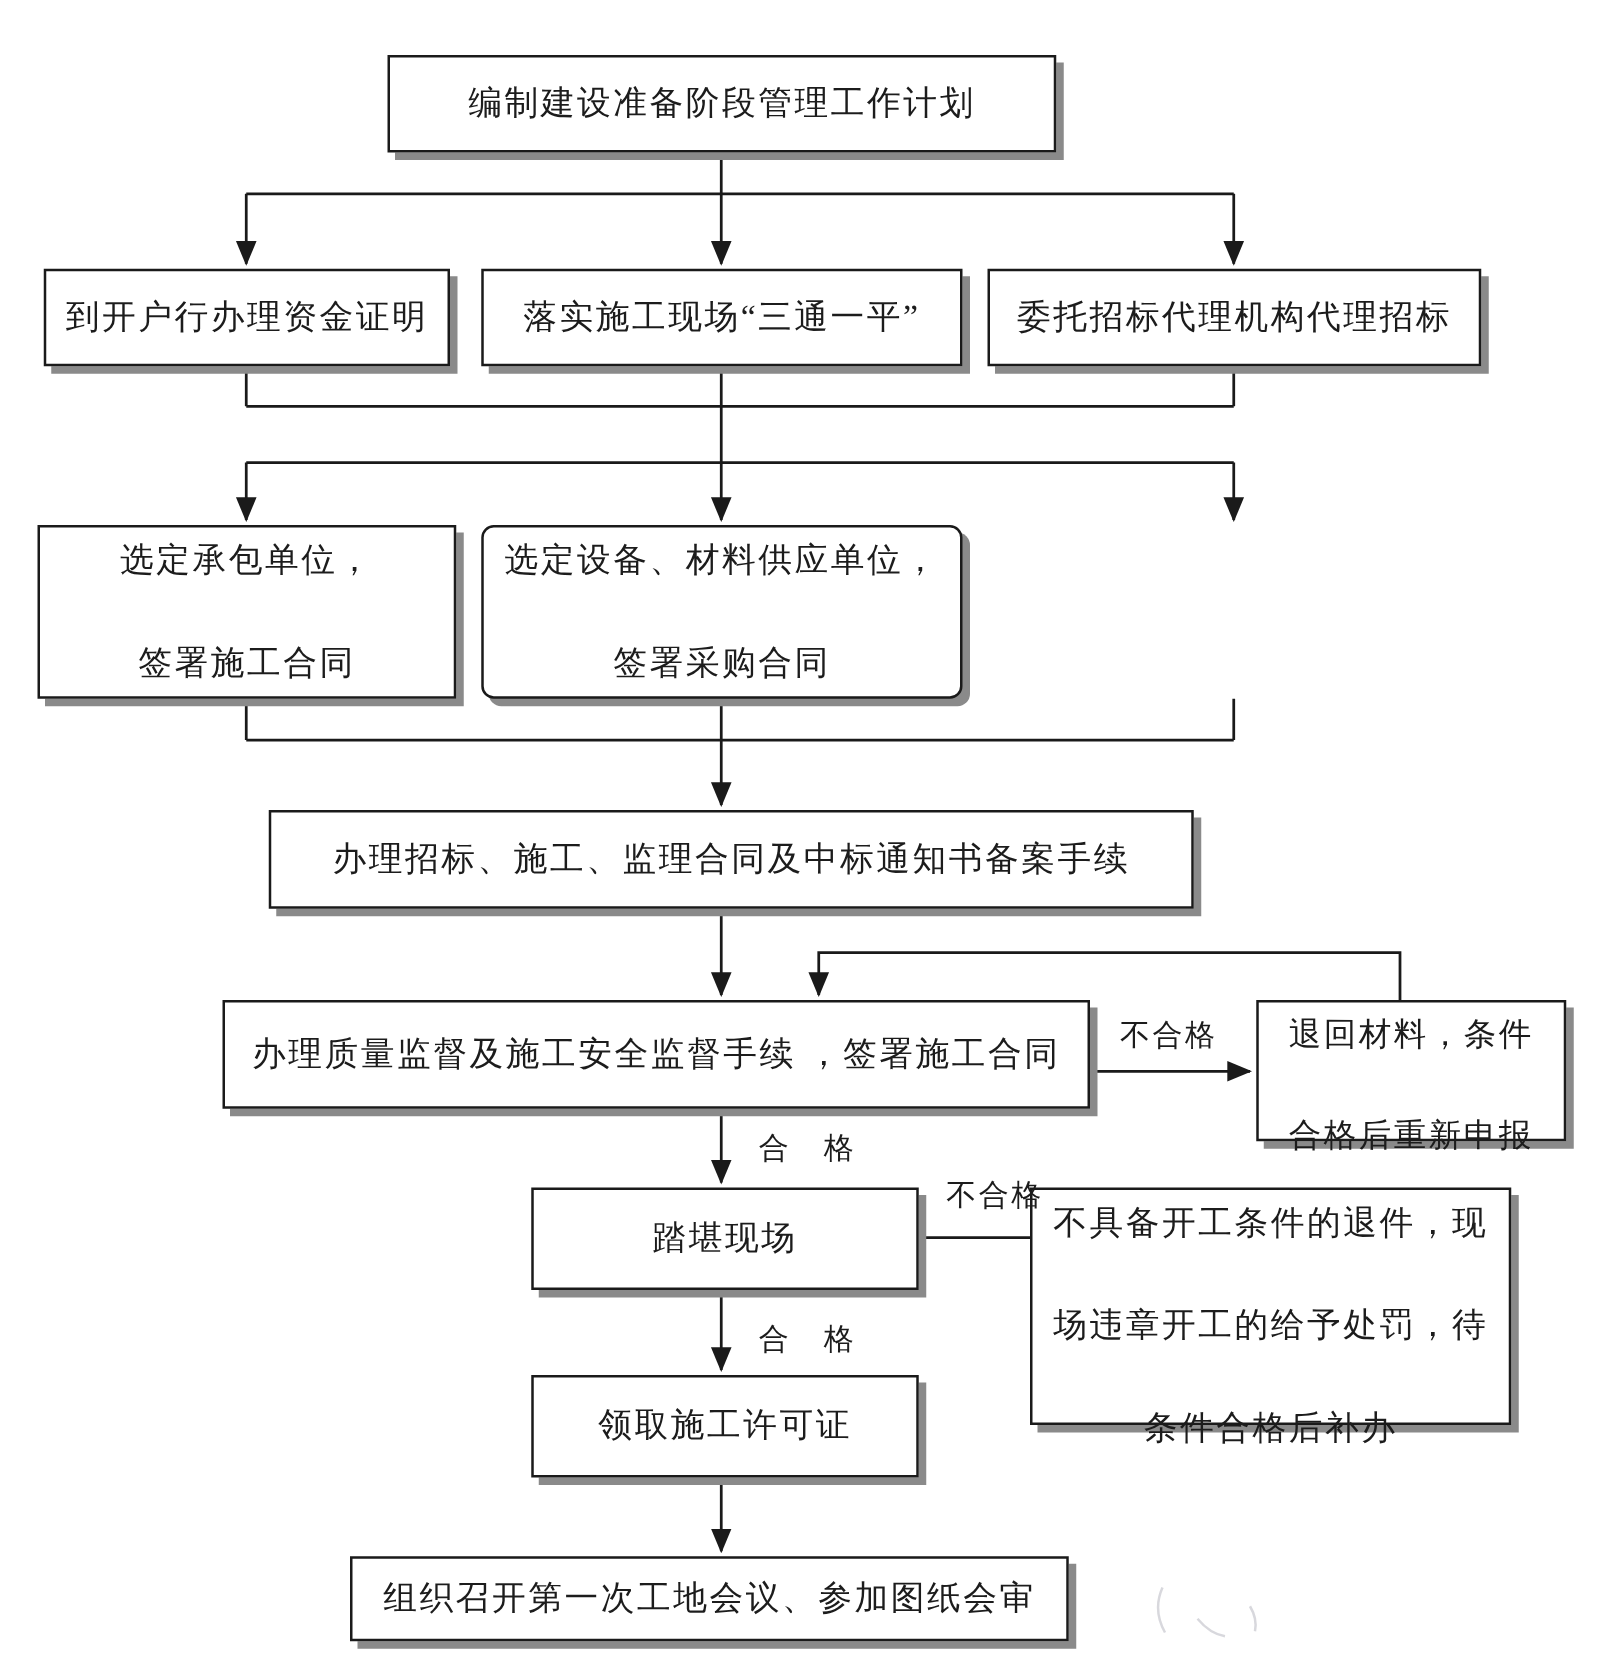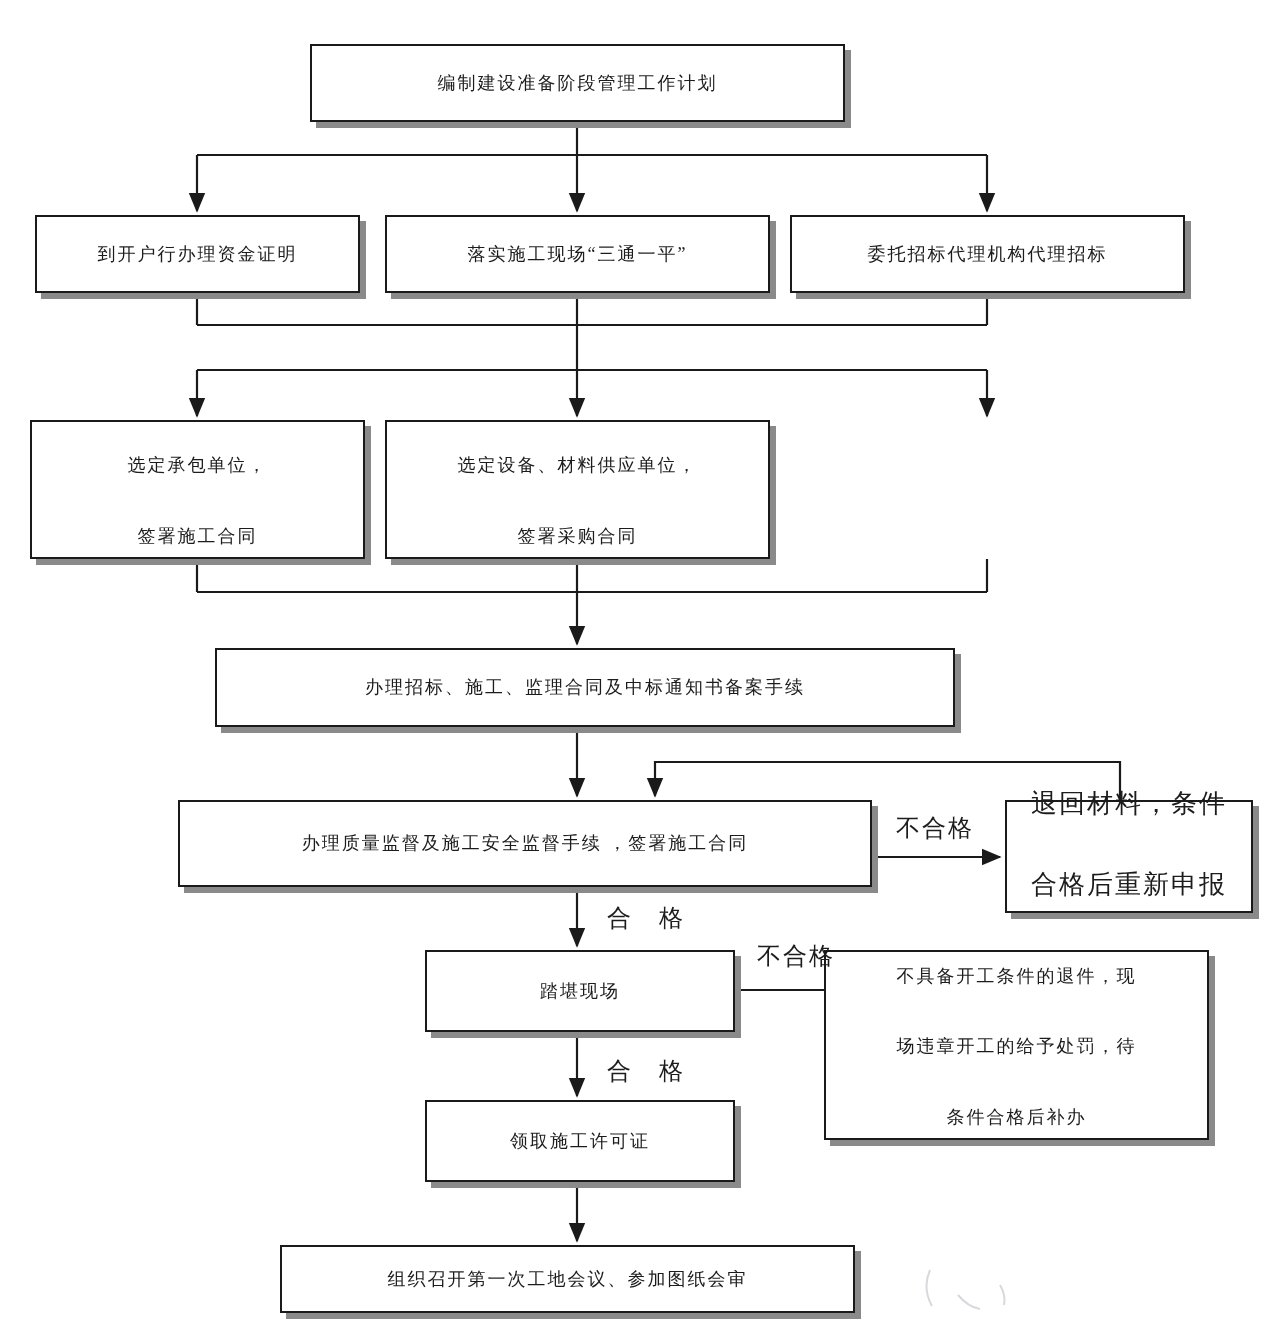--- a/index.html
+++ b/index.html
@@ -24,32 +24,32 @@
     height: 1344px;
     z-index: 1;
   }
   .node {
     position: absolute;
     box-sizing: border-box;
     background: #ffffff;
     border: 2px solid #1a1a1a;
     box-shadow: 6px 6px 0 #8a8a8a;
     color: #1c1c1c;
-    font-size: 18px;
+    font-size: 27px;
     letter-spacing: 2px;
     display: flex;
     align-items: center;
     justify-content: center;
     text-align: center;
     z-index: 2;
     line-height: 1.25;
   }
   .node.multi {
     flex-direction: column;
-    justify-content: flex-end;
+    justify-content: space-between;
     padding: 10px 6px;
     gap: 48px;
   }
   .nline {
     white-space: nowrap;
   }
   .edge-label {
     position: absolute;
     color: #1c1c1c;
     font-size: 24px;
@@ -116,21 +116,21 @@
   <div class="node" style="left:310px; top:44px; width:535px; height:78px;">编制建设准备阶段管理工作计划</div>
 
   <div class="node" style="left:35px; top:215px; width:325px; height:78px;">到开户行办理资金证明</div>
   <div class="node" style="left:385px; top:215px; width:385px; height:78px;">落实施工现场“三通一平”</div>
   <div class="node" style="left:790px; top:215px; width:395px; height:78px;">委托招标代理机构代理招标</div>
 
   <div class="node multi" style="left:30px; top:420px; width:335px; height:139px;">
     <div class="nline">选定承包单位，</div>
     <div class="nline">签署施工合同</div>
   </div>
-  <div class="node multi" style="left:385px; top:420px; width:385px; height:139px;">
+  <div class="node multi" style="left:385px; top:420px; width:385px; height:139px;border-radius:10px;">
     <div class="nline">选定设备、材料供应单位，</div>
     <div class="nline">签署采购合同</div>
   </div>
 
   <div class="node" style="left:215px; top:648px; width:740px; height:79px;">办理招标、施工、监理合同及中标通知书备案手续</div>
 
   <div class="node" style="left:178px; top:800px; width:694px; height:87px;">办理质量监督及施工安全监督手续 ，签署施工合同</div>
   <div class="node multi" style="left:1005px; top:800px; width:248px; height:113px; font-size:26px;">
     <div class="nline">退回材料，条件</div>
     <div class="nline">合格后重新申报</div>

